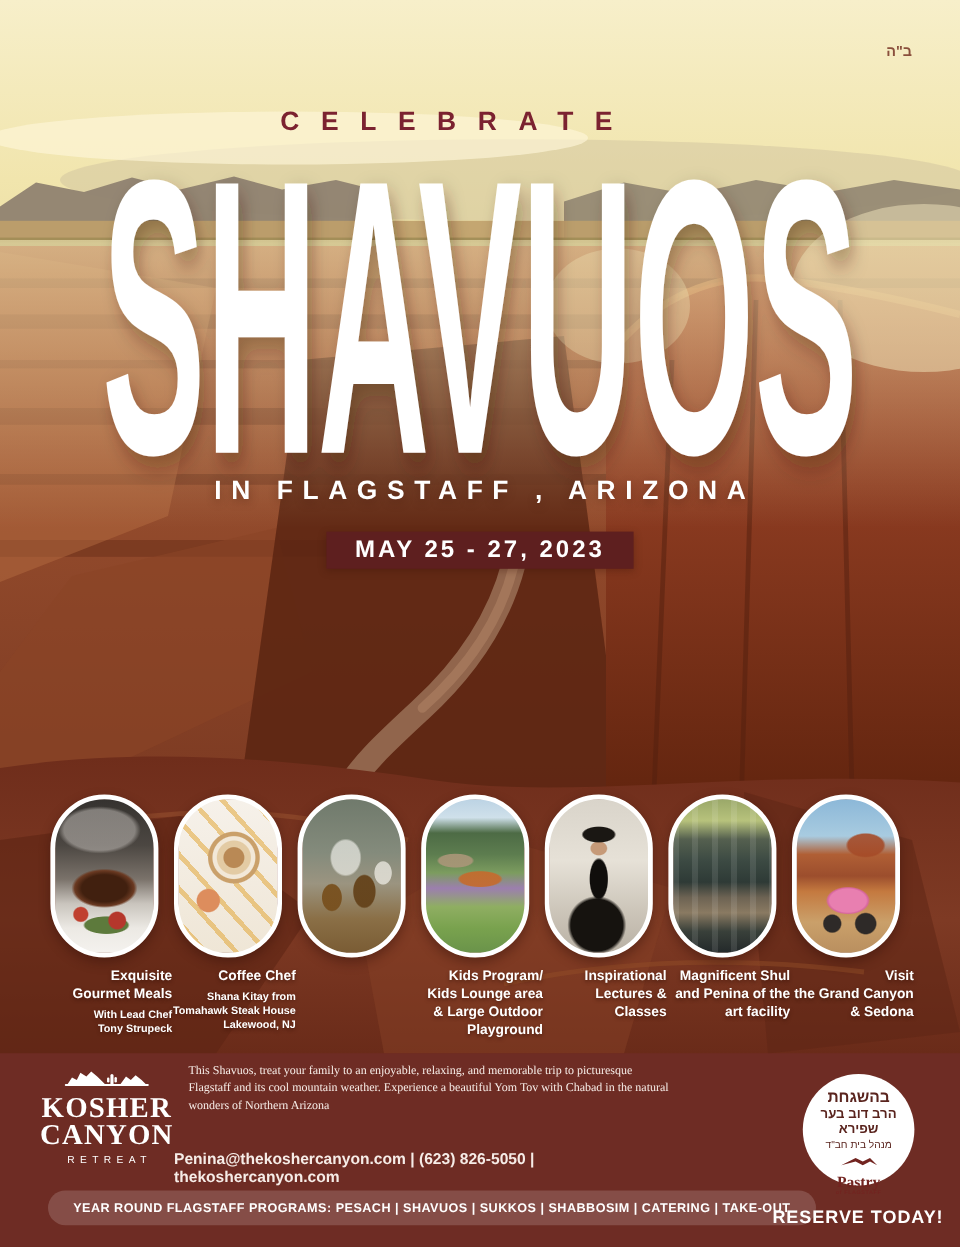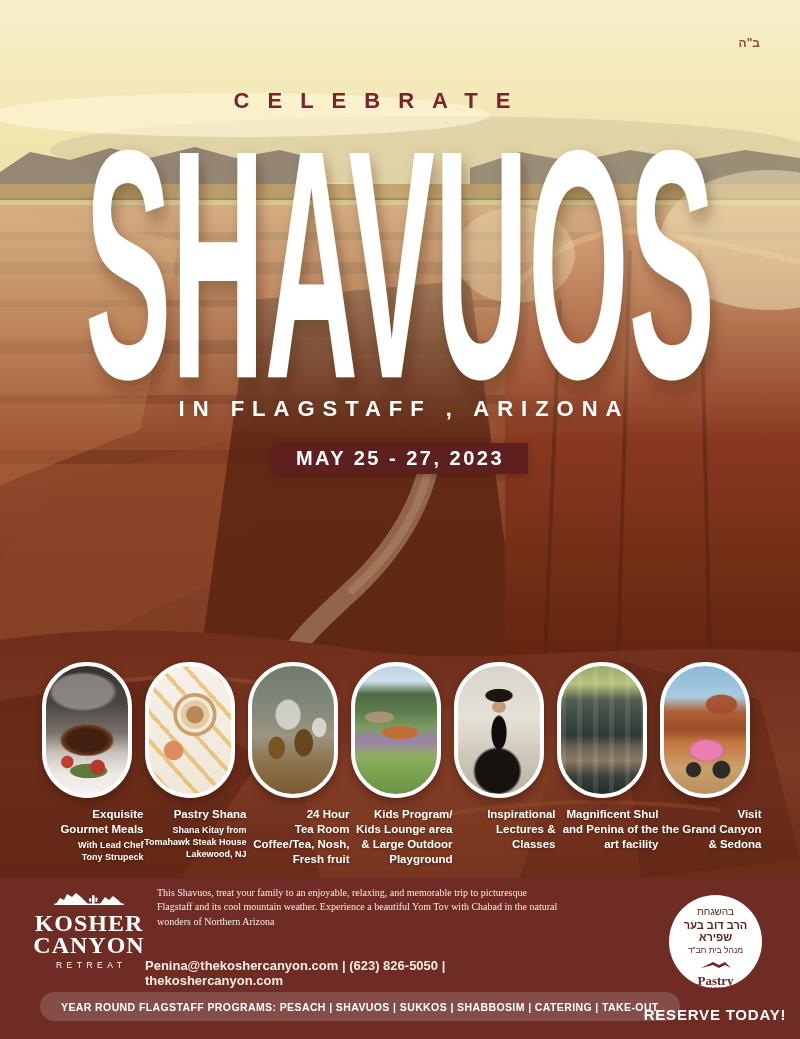--- a/index.html
+++ b/index.html
@@ -98,21 +98,21 @@
   #pill{
     left:40px;top:114px;height:29px;padding:0 21px;border-radius:15px;
     background:rgba(255,255,255,.16);
     display:inline-flex;align-items:center;
     font-size:10.5px;font-weight:bold;letter-spacing:.4px;color:#fff;white-space:nowrap;
   }
   #hechsher{
     left:669px;top:17px;width:93px;height:93px;border-radius:50%;background:#fff;
     text-align:center;color:#5a241e;box-sizing:border-box;padding-top:11px;
   }
-  #hechsher .h1{font-size:10px;font-weight:normal;}
+  #hechsher .h1{font-size:13px;font-weight:bold;}
   #hechsher .h2{font-size:11px;font-weight:bold;margin-top:2px;}
   #hechsher .h3{font-size:8.5px;margin-top:2px;}
   #hechsher .brand{font-family:"Liberation Serif",serif;font-weight:bold;font-size:13px;color:#722420;line-height:1;margin-top:1px;}
   #hechsher .brand-sub{font-size:4.5px;letter-spacing:.5px;color:#722420;font-weight:bold;}
   #reserve{left:615px;top:128px;width:200px;text-align:center;font-size:15px;font-weight:bold;letter-spacing:.8px;color:#fff;}
 </style>
 </head>
 <body>
 
 <svg id="scene" viewBox="0 0 800 878" preserveAspectRatio="none">
@@ -208,32 +208,28 @@
   <div class="feature">
     <div class="oval ph-steak"></div>
     <div class="cap cap-main">Exquisite
 Gourmet Meals</div>
     <div class="cap cap-sub">With Lead Chef
 Tony Strupeck</div>
   </div>
 
   <div class="feature">
     <div class="oval ph-pastry"></div>
-    <div class="cap cap-main">Pastry Shana</div>
+    <div class="cap cap-main">Coffee Chef</div>
     <div class="cap cap-sub">Shana Kitay from
 Tomahawk Steak House
 Lakewood, NJ</div>
   </div>
 
   <div class="feature">
     <div class="oval ph-tea"></div>
-    <div class="cap cap-main">24 Hour
-Tea Room
-Coffee/Tea, Nosh,
-Fresh fruit</div>
   </div>
 
   <div class="feature">
     <div class="oval ph-playground"></div>
     <div class="cap cap-main">Kids Program/
 Kids Lounge area
 &amp; Large Outdoor
 Playground</div>
   </div>
 

